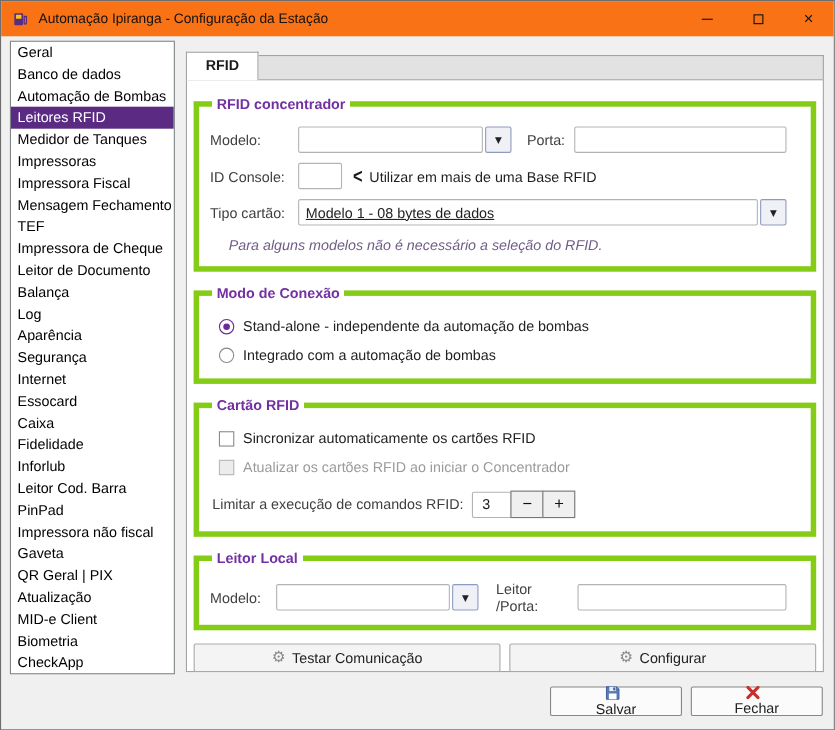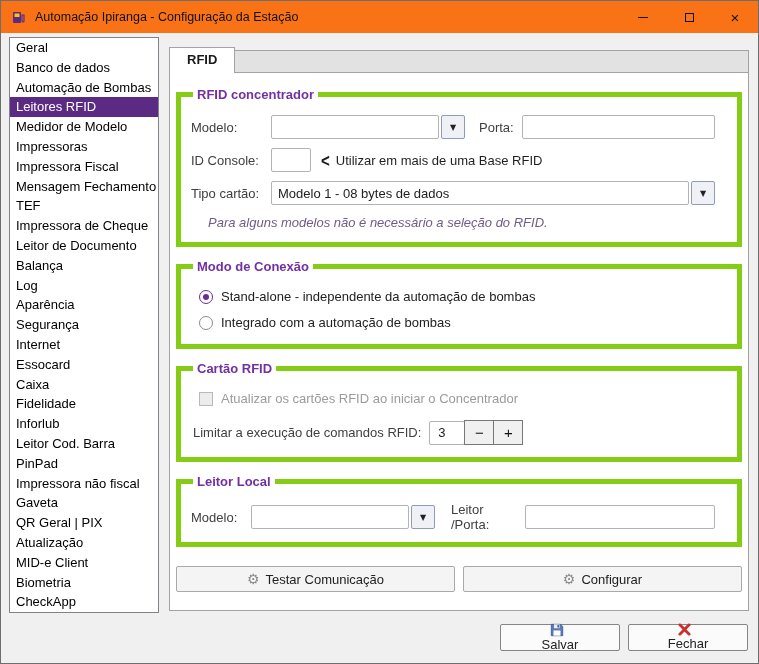--- a/index.html
+++ b/index.html
@@ -49,21 +49,21 @@
   }
   .row { display:flex; align-items:center; margin:9px 12px 0 0; }
   .lbl { color:#404040; }
   .lbl.w80 { width:80px; flex-shrink:0; }
   .lbl.w56 { width:60px; flex-shrink:0; }
   input.txt, .combo-value, .val-box {
     height:24px; border:1px solid #b3b3b3; border-radius:2px; background:#fff;
     font-family:inherit; font-size:13px; color:#222; padding:0 6px; outline:none;
   }
   .combo { display:flex; align-items:stretch; }
-  .combo-value { display:flex; align-items:center; }
+  .combo-value { display:flex; align-items:center;text-decoration:underline; }
   .combo-btn {
     width:24px; height:24px; margin-left:2px; border:1px solid #8f9bbd; border-radius:2px;
     background:#f0f1f6; display:flex; align-items:center; justify-content:center; cursor:default;
   }
   .combo-btn .arrow { font-size:8px; color:#222; font-family:"DejaVu Sans", sans-serif; }
   .chev { font-weight:bold; font-size:15px; color:#1a1a1a; transform:scaleY(1.25); display:inline-block; margin:0 6px 0 10px; }
   .hint-text { color:#1f1f1f; }
   .note { font-style:italic; color:var(--note-text,#6f5c86); margin:10px 0 2px 17px; }
   
   .radio-row, .check-row { display:flex; align-items:center; margin:11px 0 0 8px; cursor:default; }
@@ -136,21 +136,21 @@
 
         <div class="side-item">
           <span>Automação de Bombas</span>
         </div>
 
         <div class="side-item selected">
           <span>Leitores RFID</span>
         </div>
 
         <div class="side-item">
-          <span>Medidor de Modelo</span>
+          <span>Medidor de Tanques</span>
         </div>
 
         <div class="side-item">
           <span>Impressoras</span>
         </div>
 
         <div class="side-item">
           <span>Impressora Fiscal</span>
         </div>
 
@@ -299,20 +299,24 @@
                 <span class="radio"></span>
                 <span class="radio-label">Integrado com a automação de bombas</span>
               </div>
             </div>
         </fieldset>
 
         <fieldset class="group" style="padding-bottom:12px;">
           <legend>Cartão RFID</legend>
           <div>
 
+              <div class="check-row">
+                <span class="checkbox"></span>
+                <span class="check-label">Sincronizar automaticamente os cartões RFID</span>
+              </div>
 
               <div class="check-row disabled">
                 <span class="checkbox"></span>
                 <span class="check-label">Atualizar os cartões RFID ao iniciar o Concentrador</span>
               </div>
             </div>
           <div class="row" style="margin-top:14px; margin-left:2px;">
             <span class="lbl">Limitar a execução de comandos RFID:</span>
             <div class="val-box" style="margin-left:8px;">3</div>
             <div class="step-btn">

